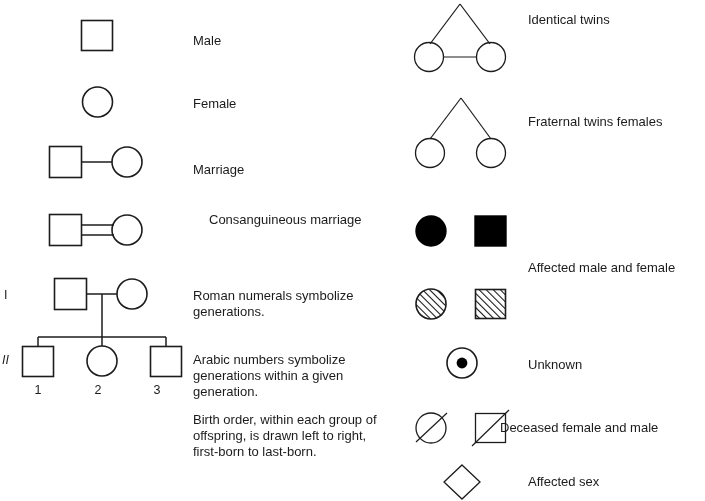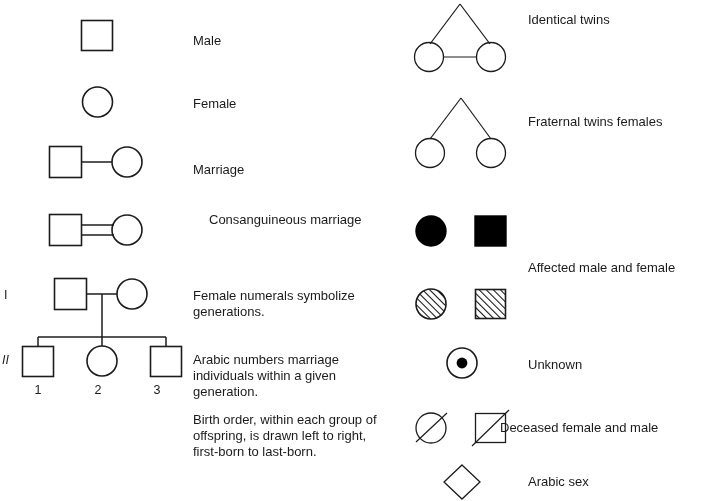--- a/index.html
+++ b/index.html
@@ -111,22 +111,22 @@
     </svg>
   </div>
 
   <div class="gen-label" style="left:4px; top:288px;">I</div>
   <div class="gen-label" style="left:2px; top:353px;font-style:italic;">II</div>
 
   <div class="num-label" style="left:31px; top:383px;">1</div>
   <div class="num-label" style="left:91px; top:383px;">2</div>
   <div class="num-label" style="left:150px; top:383px;">3</div>
 
-  <div class="label" style="left:193px; top:288px; width:185px;">Female numerals symbolize generations.</div>
-  <div class="label" style="left:193px; top:352px; width:185px;">Arabic numbers marriage individuals within a given generation.</div>
+  <div class="label" style="left:193px; top:288px; width:185px;">Roman numerals symbolize generations.</div>
+  <div class="label" style="left:193px; top:352px; width:185px;">Arabic numbers symbolize generations within a given generation.</div>
   <div class="label" style="left:193px; top:412px; width:190px;">Birth order, within each group of offspring, is drawn left to right, first-born to last-born.</div>
 
   <div class="sym" style="left:408px; top:2px;">
     <svg width="116" height="74" viewBox="0 0 116 74" aria-hidden="true">
       <line class="line-thin" x1="52" y1="2" x2="22" y2="42"></line>
       <line class="line-thin" x1="52" y1="2" x2="82" y2="42"></line>
       <circle class="st-thin" cx="21" cy="55" r="14.5"></circle>
       <circle class="st-thin" cx="83" cy="55" r="14.5"></circle>
       <line class="line-thin" x1="35.5" y1="55" x2="68.5" y2="55"></line>
     </svg>
@@ -180,15 +180,15 @@
       <line class="line-thin" x1="62" y1="38" x2="99" y2="2"></line>
     </svg>
   </div>
   <div class="label" style="left:500px; top:420px;">Deceased female and male</div>
 
   <div class="sym" style="left:441px; top:462px;">
     <svg width="46" height="40" viewBox="0 0 46 40" aria-hidden="true">
       <polygon class="st-thin" points="21,3 39,20 21,37 3,20"></polygon>
     </svg>
   </div>
-  <div class="label" style="left:528px; top:474px;">Arabic sex</div>
+  <div class="label" style="left:528px; top:474px;">Affected sex</div>
 
 </div>
 
 </body></html>

